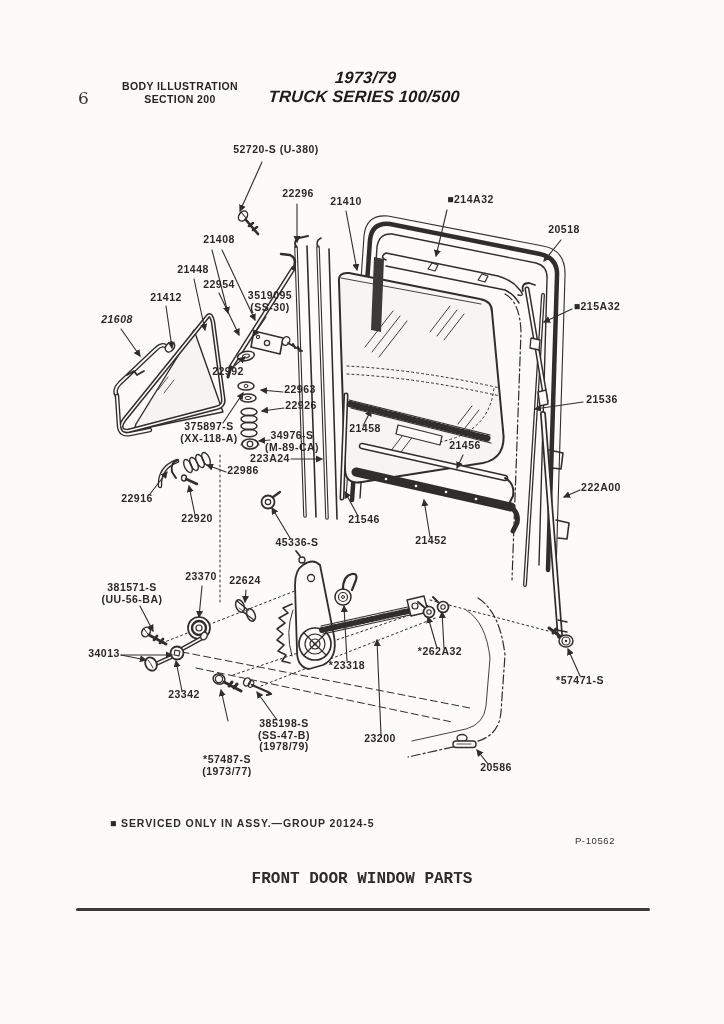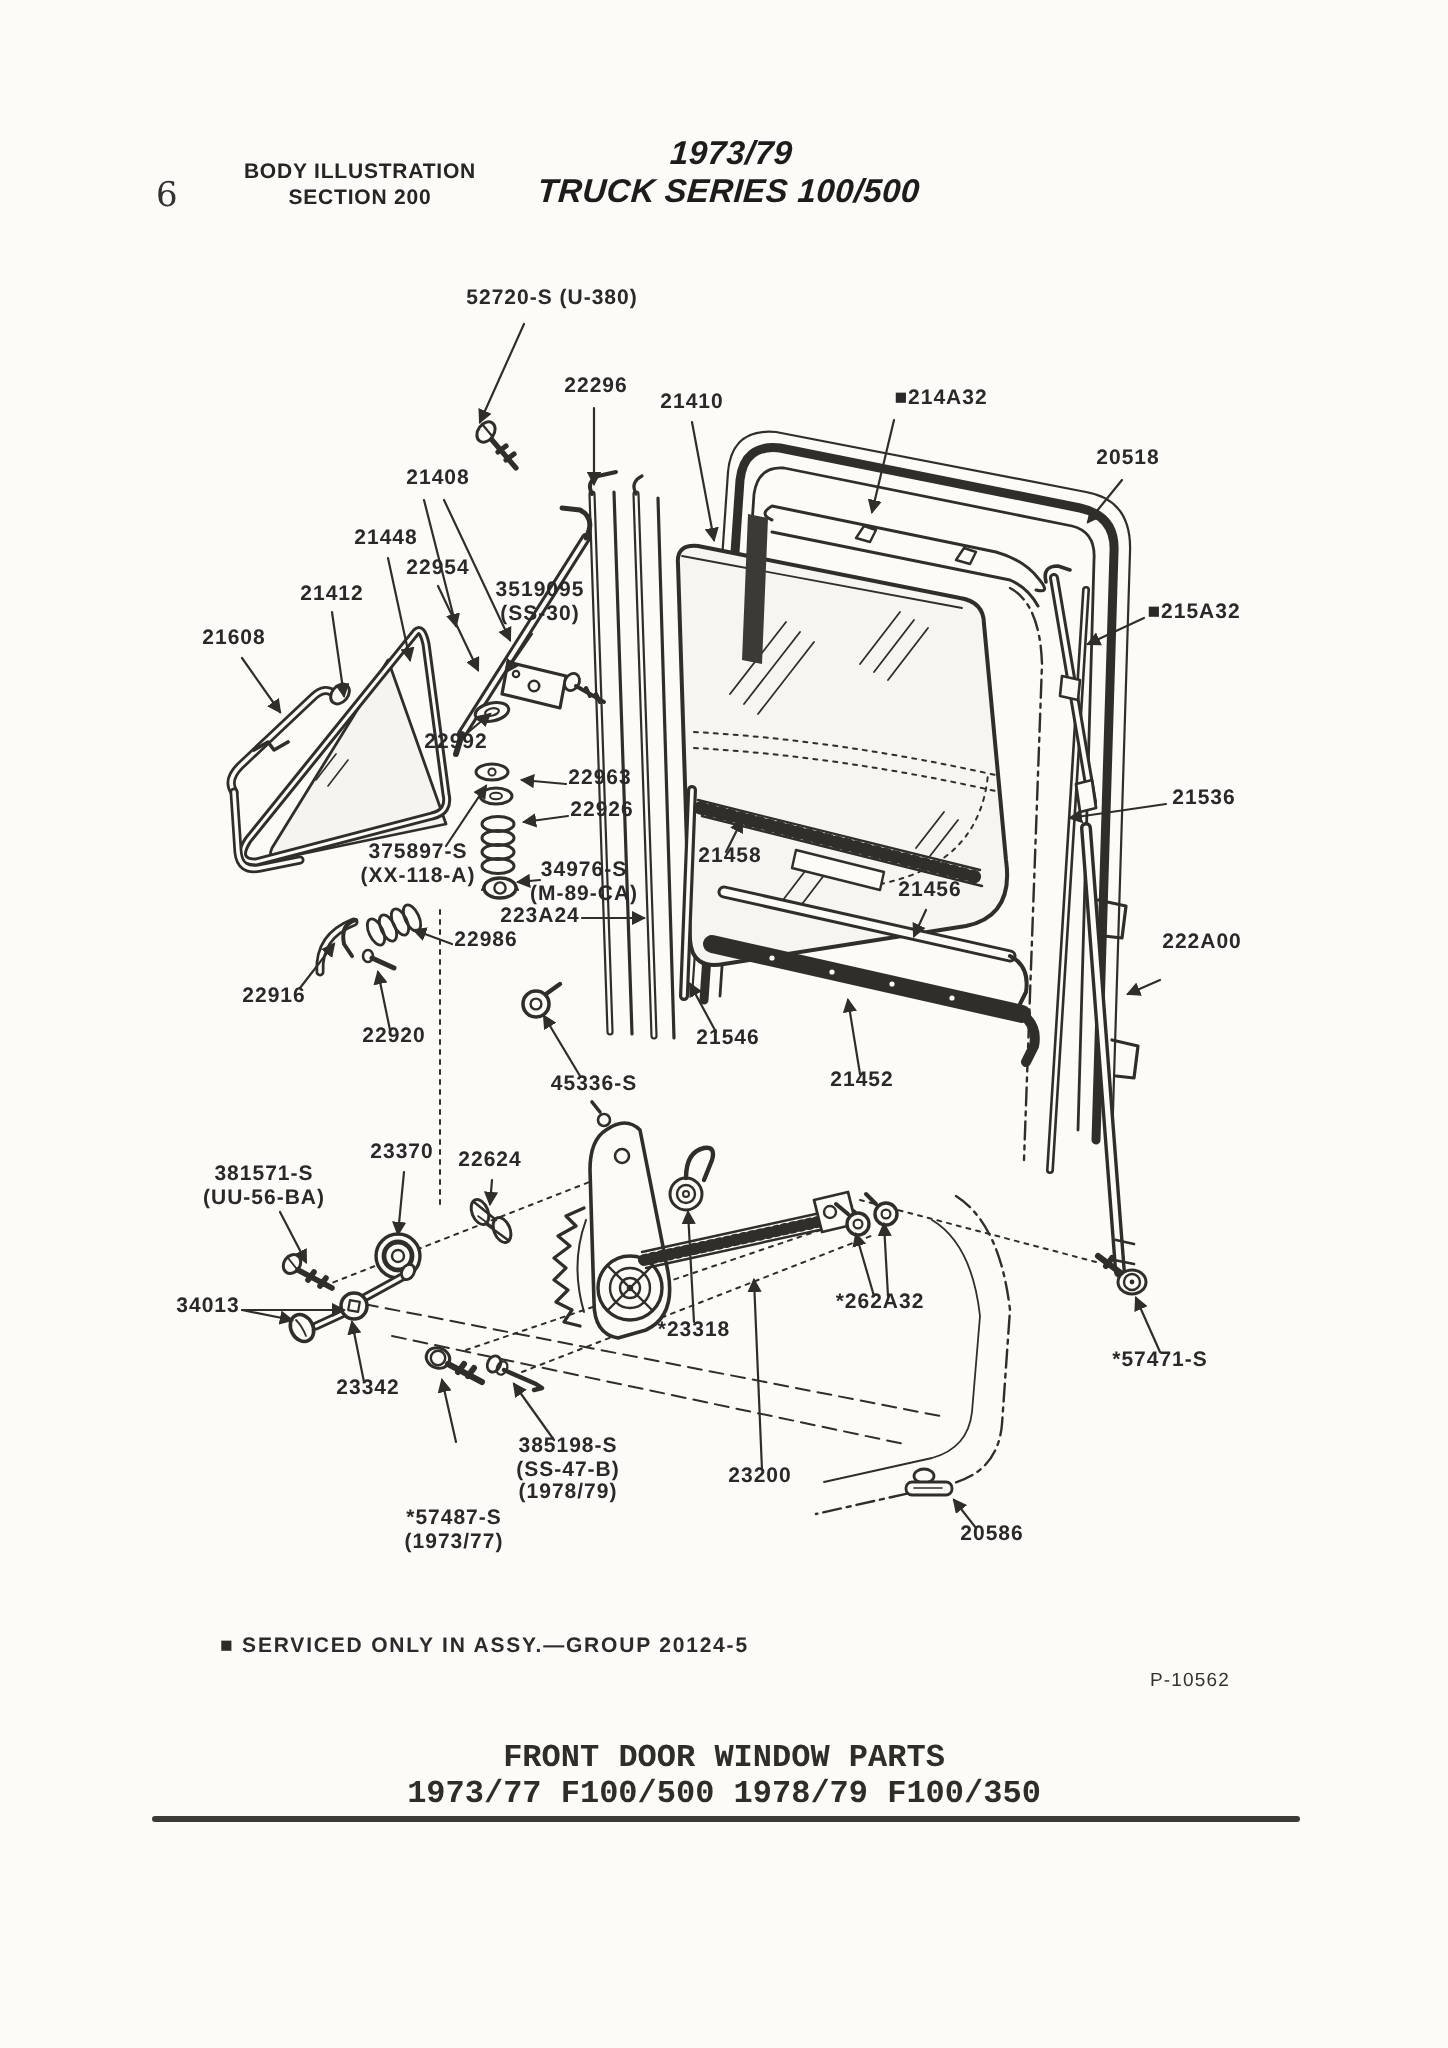--- a/index.html
+++ b/index.html
@@ -346,21 +346,21 @@
       <div class="part-label" style="left: 219px; top: 279px;">
         <div>22954</div>
       </div>
       <div class="part-label" style="left: 270px; top: 290px;">
         <div>3519095</div>
         <div>(SS-30)</div>
       </div>
       <div class="part-label" style="left: 166px; top: 292px;">
         <div>21412</div>
       </div>
-      <div class="part-label" style="left: 117px; top: 314px;">
+      <div class="part-label" style="left: 117px; top: 314px; font-style: italic;">
         <div>21608</div>
       </div>
       <div class="part-label" style="left: 597px; top: 301px;">
         <div>■215A32</div>
       </div>
       <div class="part-label" style="left: 228px; top: 366px;">
         <div>22992</div>
       </div>
       <div class="part-label" style="left: 300px; top: 384px;">
         <div>22963</div>
@@ -384,21 +384,21 @@
       </div>
       <div class="part-label" style="left: 270px; top: 453px; text-align: center;">
         <div>223A24</div>
       </div>
       <div class="part-label" style="left: 465px; top: 440px;">
         <div>21456</div>
       </div>
       <div class="part-label" style="left: 243px; top: 465px;">
         <div>22986</div>
       </div>
-      <div class="part-label" style="left: 601px; top: 466px;">
+      <div class="part-label" style="left: 601px; top: 482px;">
         <div>222A00</div>
       </div>
       <div class="part-label" style="left: 137px; top: 493px;">
         <div>22916</div>
       </div>
       <div class="part-label" style="left: 197px; top: 513px;">
         <div>22920</div>
       </div>
       <div class="part-label" style="left: 364px; top: 514px;">
         <div>21546</div>
@@ -448,17 +448,16 @@
       </div>
       <div class="part-label" style="left: 496px; top: 762px;">
         <div>20586</div>
       </div>
     </div>
 
   <div class="service-note">■ SERVICED ONLY IN ASSY.—GROUP 20124-5</div>
   <div class="plate-number">P-10562</div>
   <div class="caption">
     <div>FRONT DOOR WINDOW PARTS</div>
-    <div>1973/77 F100/500  1978/79  F100/350</div>
   </div>
   <div class="bottom-rule"></div>
 
 </div>
 
 </body></html>

